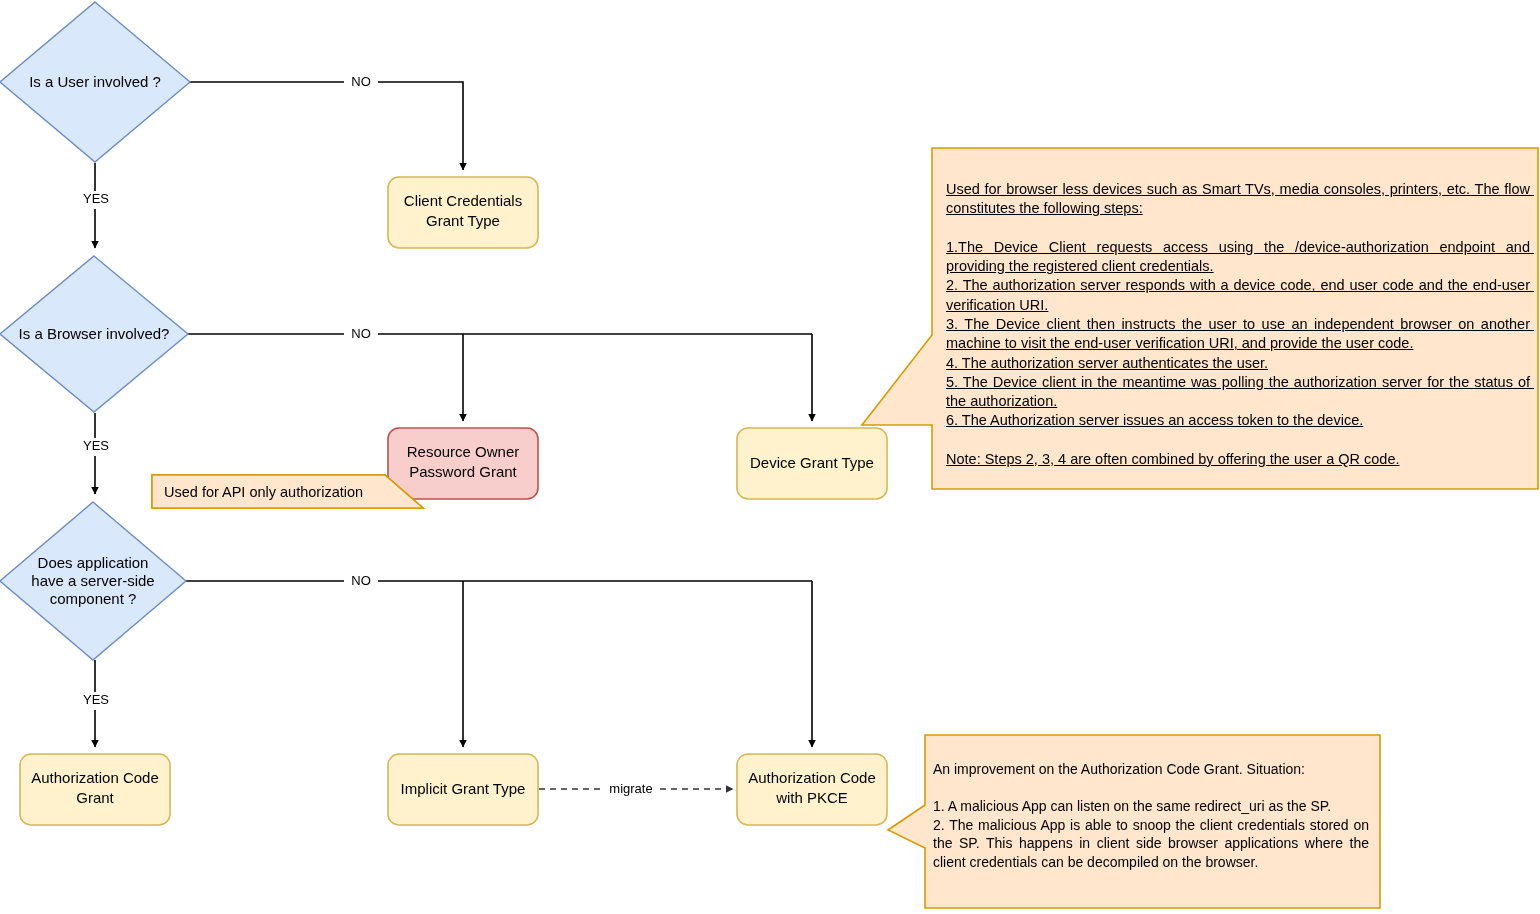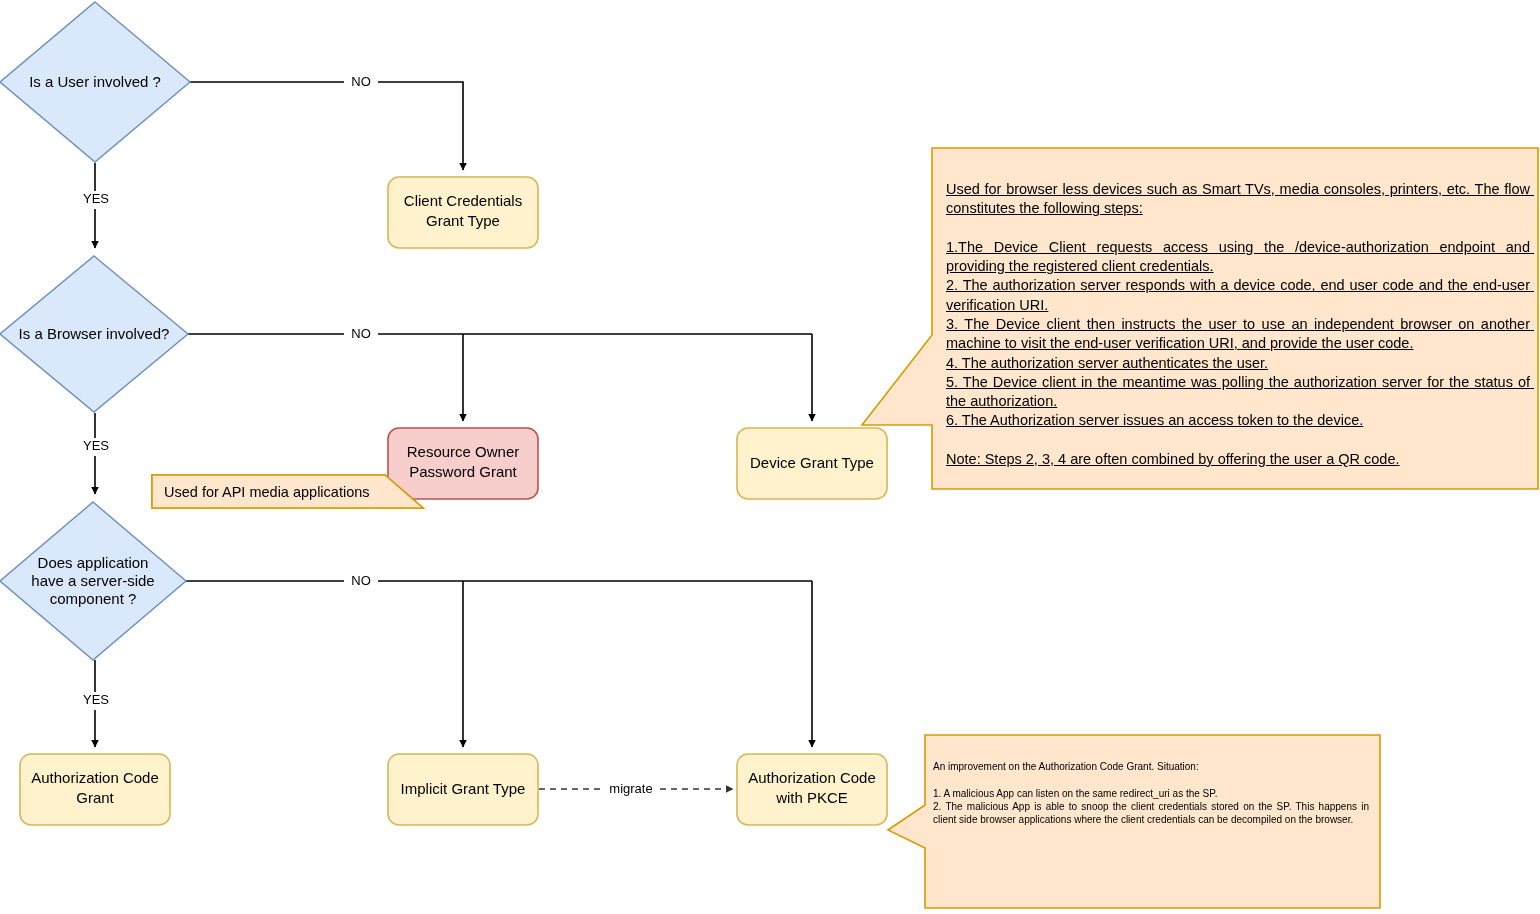--- a/index.html
+++ b/index.html
@@ -76,21 +76,21 @@
   .note-text {
     position: absolute;
     font-family: "Liberation Sans", sans-serif;
     font-size: 14.5px;
     line-height: 1.33;
     color: #000000;
     text-align: justify;
     white-space: pre-wrap;
   }
   .note-text.small {
-    font-size: 10px;
+    font-size: 14px;
   }
   .callout-label {
     position: absolute;
     font-family: "Liberation Sans", sans-serif;
     font-size: 14.5px;
     color: #000000;
     white-space: nowrap;
   }
 </style>
 </head>
@@ -213,21 +213,21 @@
     <g>
       <path class="callout" d="M932,148 L1538,148 L1538,489 L932,489 L932,425 L862,425 L932,335 Z"></path>
     </g>
 
     <g>
       <path class="callout" d="M925,735 L1380,735 L1380,908 L925,908 L925,848 L888,830 L925,805 Z"></path>
     </g>
 
   </svg>
 
-  <div class="callout-label" style="left:164px; top:484px;">Used for API media applications</div>
+  <div class="callout-label" style="left:164px; top:484px;">Used for API only authorization</div>
 
   <div class="note-text" style="left:946px; top:180px; width:584px;text-decoration:underline;">Used for browser less devices such as Smart TVs, media consoles, printers, etc. The flow constitutes the following steps:
 
 1.The Device Client requests access using the /device-authorization endpoint and providing the registered client credentials.
 2. The authorization server responds with a device code, end user code and the end-user verification URI.
 3. The Device client then instructs the user to use an independent browser on another machine to visit the end-user verification URI, and provide the user code.
 4. The authorization server authenticates the user.
 5. The Device client in the meantime was polling the authorization server for the status of the authorization.
 6. The Authorization server issues an access token to the device.
 

